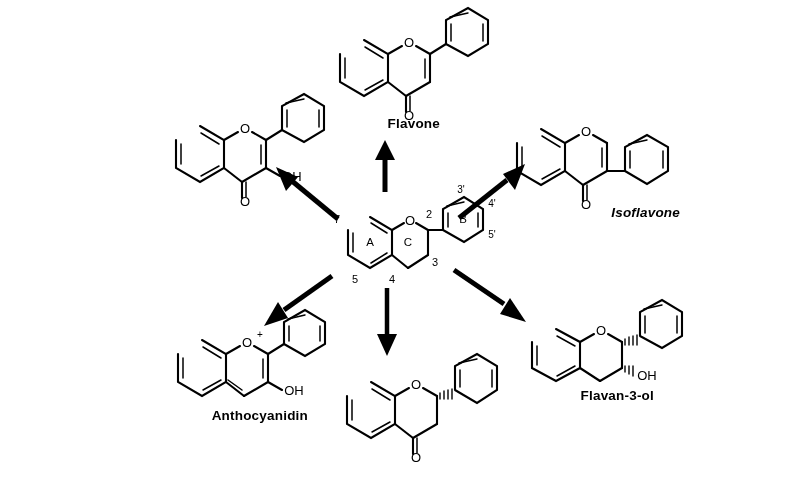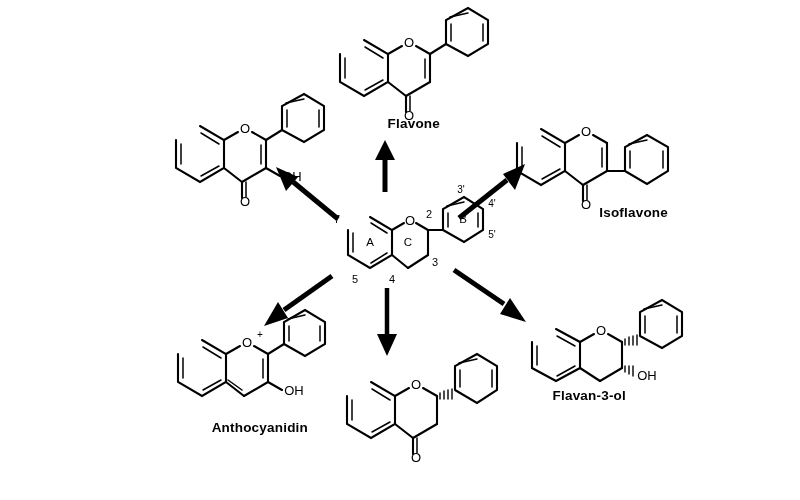--- a/index.html
+++ b/index.html
@@ -151,21 +151,21 @@
       <text class="atom" x="81" y="101">O</text>
       <text class="atom" x="81" y="28">O</text>
 
       <line class="bond" x1="102" y1="66" x2="120" y2="66"></line>
       <polyline class="bond" points="120,66 120,42 142,30 163,42 163,66 142,79 120,66"></polyline>
       <line class="bond-thin" x1="125" y1="63" x2="125" y2="46"></line>
       <line class="bond-thin" x1="124" y1="39" x2="142" y2="35"></line>
       <line class="bond-thin" x1="158" y1="46" x2="158" y2="63"></line>
     </svg>
   </div>
-  <div class="cap" style="left:548px; top:205px; width:120px;">Isoflavone</div>
+  <div class="cap" style="left:560px; top:205px; width:120px;font-style:italic;">Isoflavone</div>
 
   <div class="struct" style="left:330px; top:185px;">
     <svg width="150" height="100" viewBox="0 0 150 100">
 
       <polyline class="bond" points="18,45 18,70 40,83 62,70 62,45 40,32"></polyline>
       <line class="bond-thin" x1="23" y1="48" x2="23" y2="67"></line>
       <line class="bond-thin" x1="41" y1="78" x2="57" y2="68"></line>
       <line class="bond-thin" x1="57" y1="48" x2="41" y2="38"></line>
 
       <line class="bond" x1="62" y1="45" x2="74" y2="38"></line>
@@ -213,21 +213,21 @@
       <text class="atom-sm" x="94" y="17">+</text>
       <line class="bond" x1="102" y1="64" x2="116" y2="72"></line>
       <text class="atom" x="128" y="74">OH</text>
       <line class="bond" x1="102" y1="36" x2="118" y2="26"></line>
       <polyline class="bond" points="118,26 118,4 139,-8 159,4 159,26 139,38 118,26"></polyline>
       <line class="bond-thin" x1="123" y1="23" x2="123" y2="8"></line>
       <line class="bond-thin" x1="122" y1="1" x2="139" y2="-3"></line>
       <line class="bond-thin" x1="154" y1="8" x2="154" y2="23"></line>
     </svg>
   </div>
-  <div class="cap" style="left:158px; top:420px; width:150px;">Anthocyanidin</div>
+  <div class="cap" style="left:158px; top:408px; width:150px;">Anthocyanidin</div>
 
   <div class="struct" style="left:335px; top:358px;">
     <svg width="160" height="105" viewBox="0 0 160 105">
       <polyline class="bond" points="12,38 12,66 36,80 60,66 60,38 36,24"></polyline>
       <line class="bond-thin" x1="17" y1="42" x2="17" y2="62"></line>
       <line class="bond-thin" x1="37" y1="74" x2="55" y2="64"></line>
       <line class="bond-thin" x1="55" y1="42" x2="37" y2="31"></line>
       <line class="bond" x1="60" y1="38" x2="74" y2="30"></line>
       <line class="bond" x1="88" y1="30" x2="102" y2="38"></line>
       <line class="bond" x1="102" y1="38" x2="102" y2="66"></line>
@@ -276,21 +276,21 @@
       <line class="bond-thin" x1="157" y1="16" x2="157" y2="33"></line>
 
       <g>
         <line class="wedge-hash" x1="105" y1="66" x2="105" y2="72"></line>
         <line class="wedge-hash" x1="109" y1="66" x2="109" y2="74"></line>
         <line class="wedge-hash" x1="113" y1="66" x2="113" y2="76"></line>
       </g>
       <text class="atom" x="127" y="77">OH</text>
     </svg>
   </div>
-  <div class="cap" style="left:496px; top:388px; width:130px;">Flavan-3-ol</div>
+  <div class="cap" style="left:524px; top:388px; width:130px;">Flavan-3-ol</div>
 
   <div class="arrow" style="left:370px; top:140px;">
     <svg width="30" height="52" viewBox="0 0 30 52">
       <line x1="15" y1="52" x2="15" y2="16" stroke="#000" stroke-width="5"></line>
       <polygon points="15,0 5,20 25,20" fill="#000"></polygon>
     </svg>
   </div>
 
   <div class="arrow" style="left:272px; top:163px;">
     <svg width="70" height="60" viewBox="0 0 70 60">

